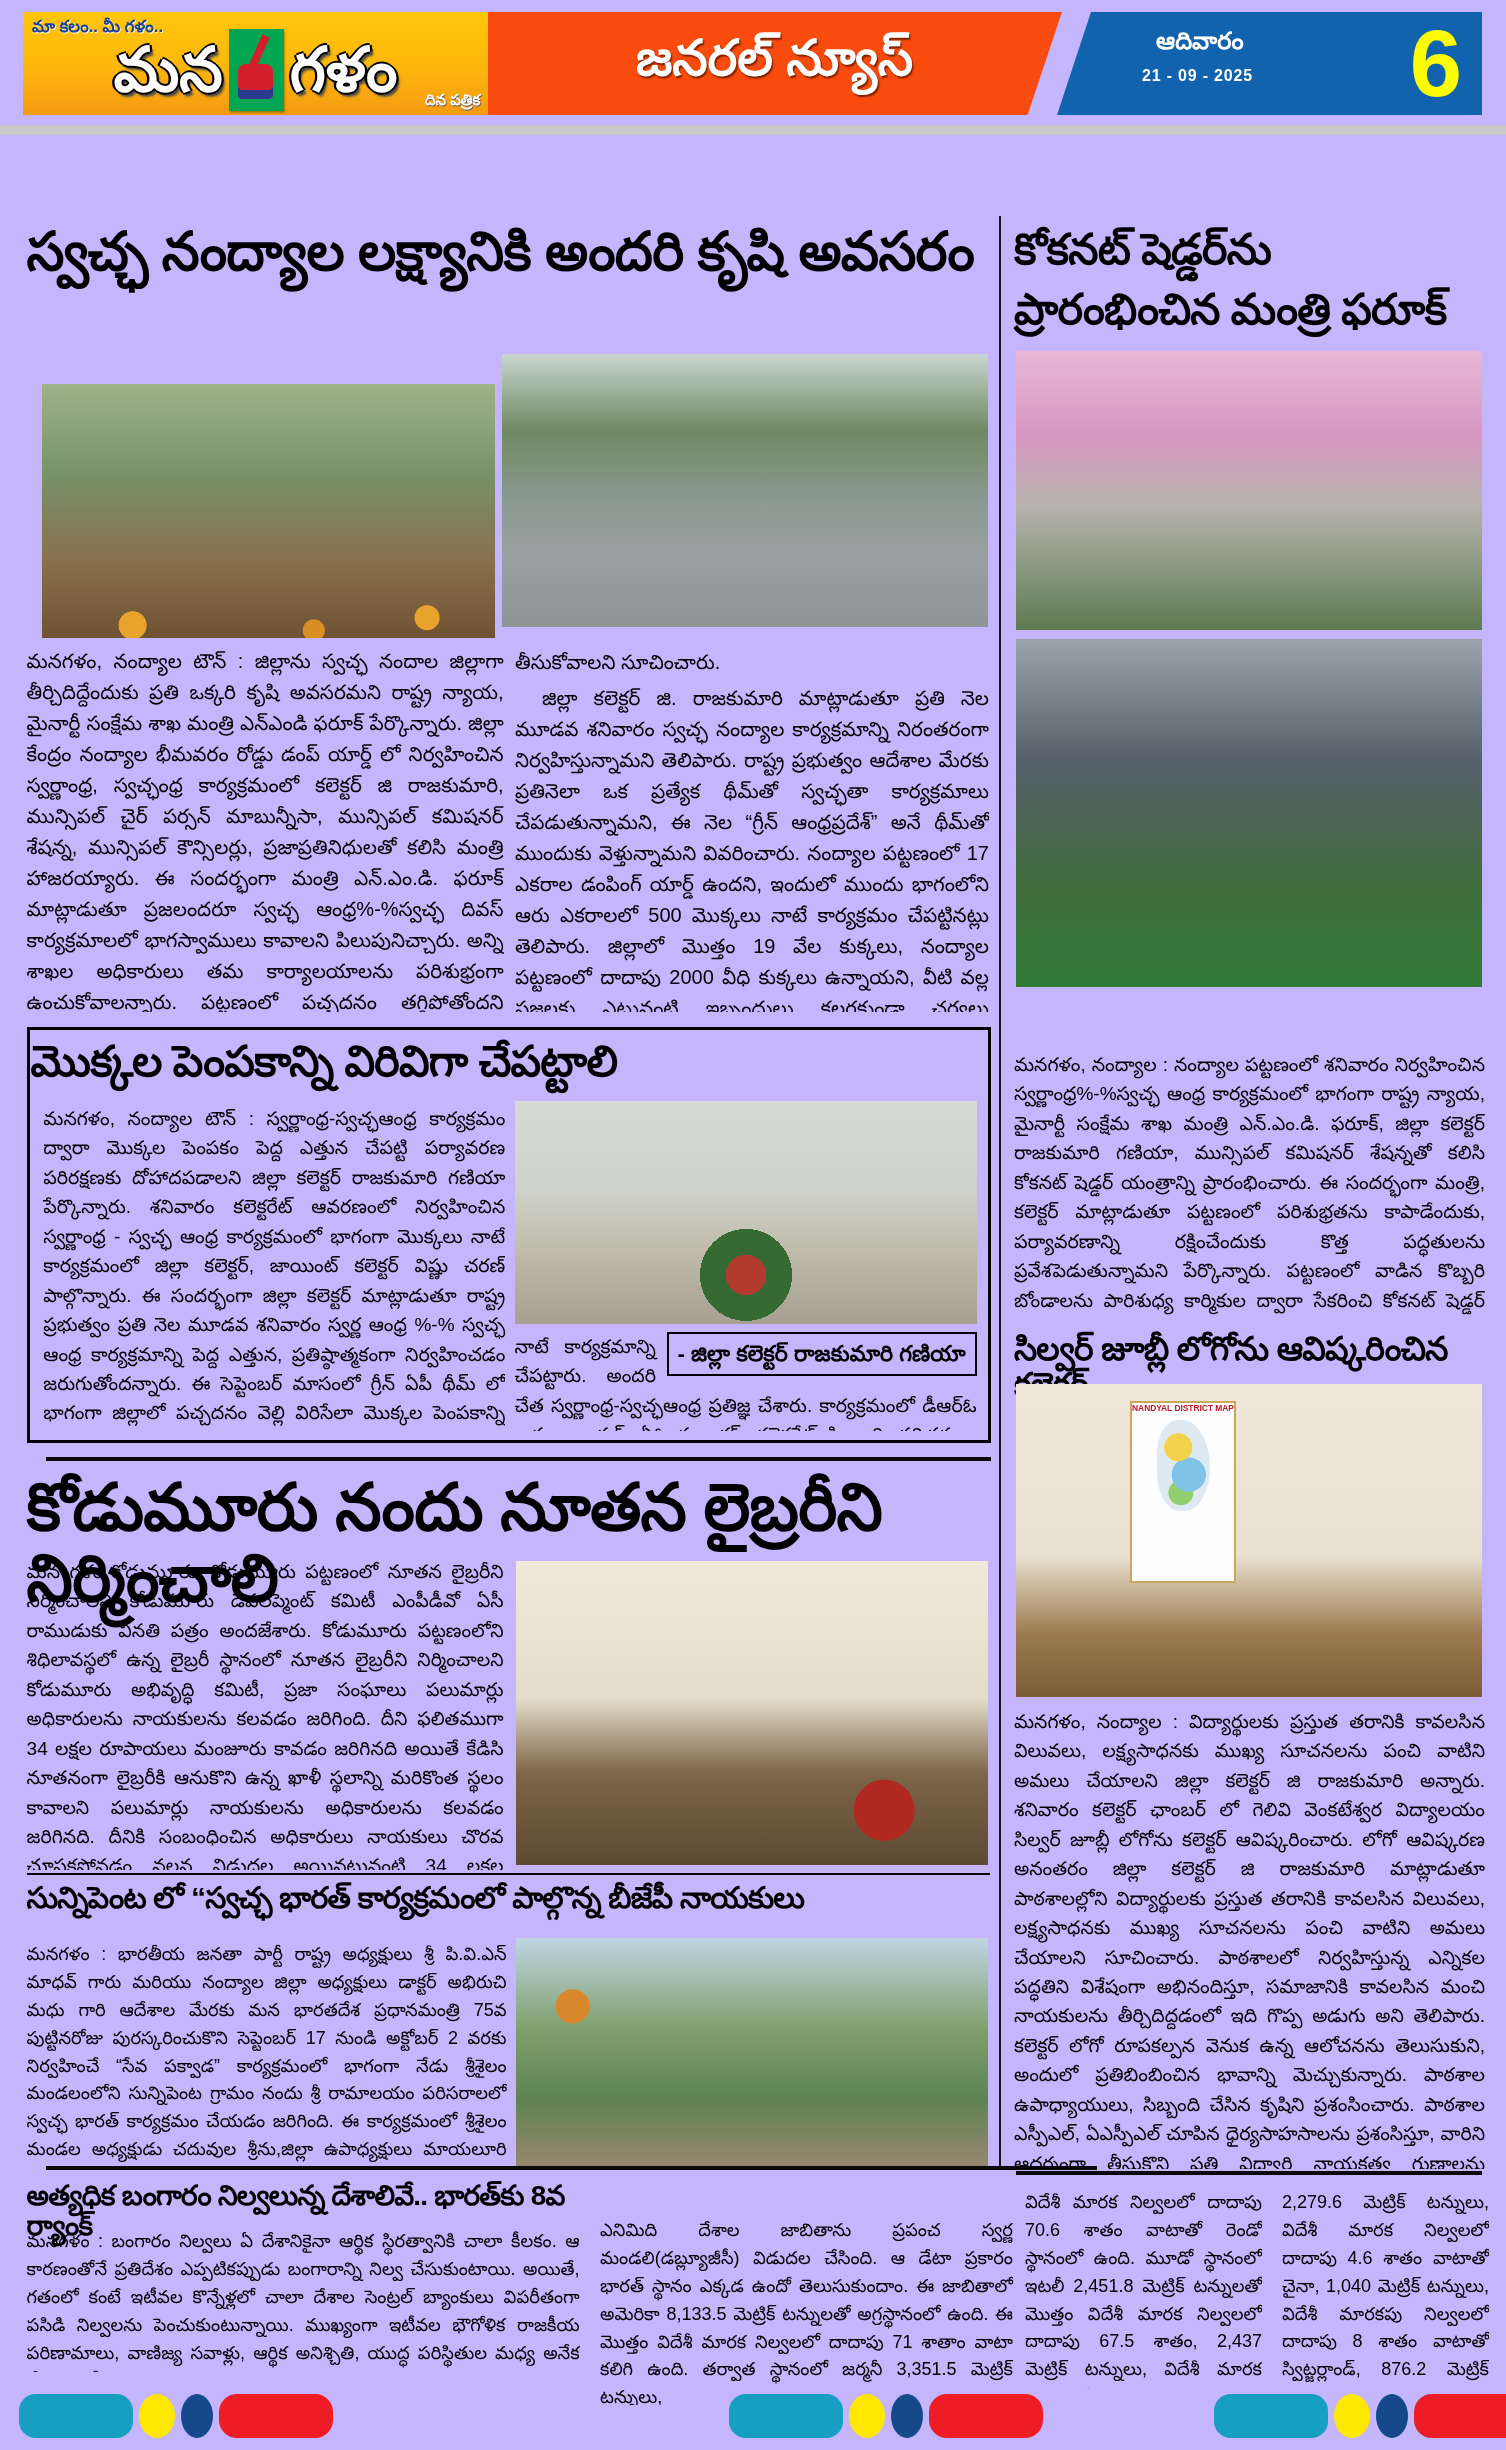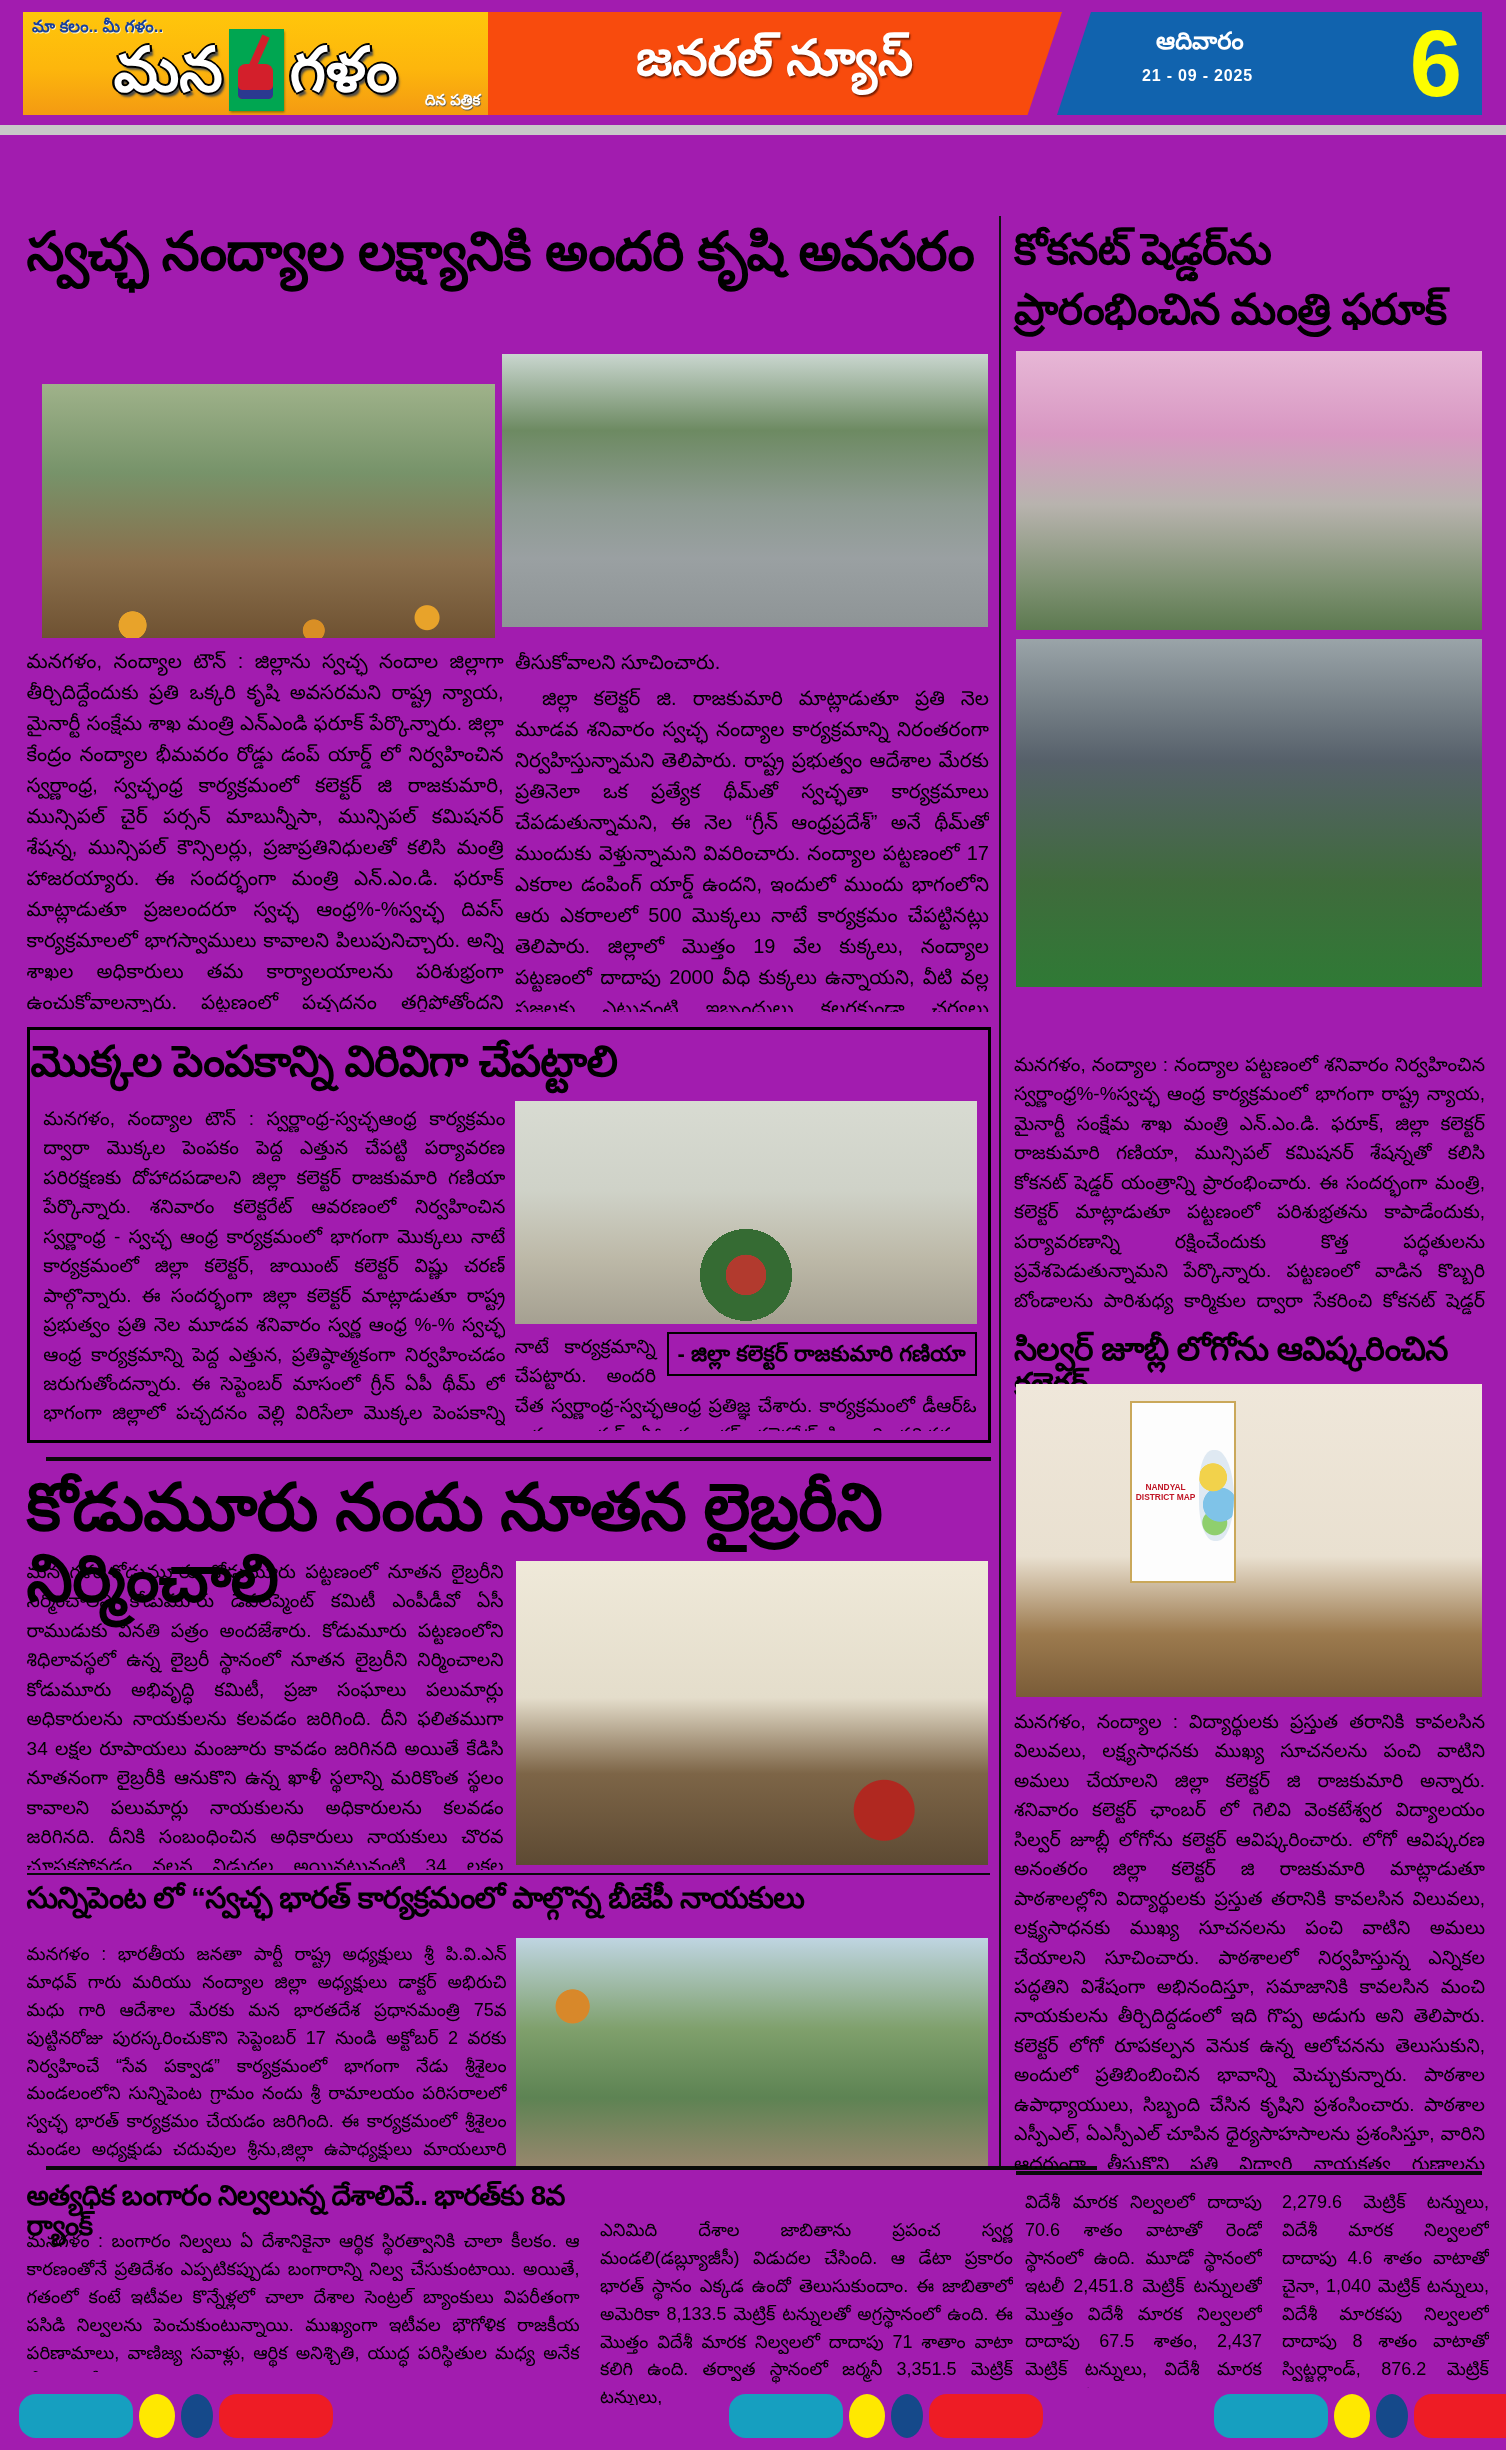--- a/index.html
+++ b/index.html
@@ -1,16 +1,16 @@
 <!DOCTYPE html>
 <html style="font-size:12px"><head>
 <meta charset="utf-8">
 <style>
   html,body{margin:0;padding:0;background:#e9e9e9;}
-  #page{position:relative;width:1507px;height:2450px;background:#a21caf;overflow:hidden;
+  #page{position:relative;width:1507px;height:2450px;background:#c4b5fd;overflow:hidden;
         font-family:"Liberation Sans","DejaVu Sans",sans-serif;color:#000;}
   .abs{position:absolute;}
   
   #mh-yellow{left:23px;top:12px;width:465px;height:103px;
     background:linear-gradient(180deg,#ffc60b 0%,#fdb60c 55%,#f49a12 100%);}
   #mh-tagline{left:9px;top:4.6px;font-size:16.7px;font-weight:bold;color:#173f9b;
     text-shadow:0.8px 0.8px 0 #fff8d0;}
   #mh-logo-row{left:0;top:20px;width:465px;height:76px;display:flex;align-items:center;justify-content:center;gap:6px;}
   .mh-logo-word{font-size:62px;font-weight:800;color:#fff;line-height:1;
     text-shadow:-2.3px 0 #000,2.3px 0 #000,0 -2.3px #000,0 2.3px #000,3px 3.8px 2.3px #4a4a4a;}
@@ -59,21 +59,21 @@
      linear-gradient(180deg,#9aa4a8 0%,#56606a 35%,#3f6b3c 70%,#2f7a35 100%);}
   .ph-library{background:
      radial-gradient(circle at 78% 82%, #b02820 0 30px, transparent 31px),
      linear-gradient(180deg,#efe9d9 0%,#e4ddcb 45%,#7d6547 70%,#5d4a33 100%);}
   .ph-bjp{background:
      radial-gradient(circle at 12% 30%, #d8882a 0 16.7px, transparent 17.5px),
      linear-gradient(180deg,#bfd5e2 0%,#7fa06c 40%,#5d8353 70%,#97876d 100%);}
   .ph-logo{background:
      linear-gradient(180deg,#efe7da 0%,#e9e0d0 55%,#9c7a4e 80%,#7a5c38 100%);}
   #map-poster{position:absolute;left:114px;top:16.7px;width:106px;height:182px;background:#fdfdfd;
-     border:2.3px solid #caa85a;display:flex;align-items:center;box-sizing:border-box;}
+     border:2.3px solid #caa85a;display:flex;flex-direction:column;align-items:center;box-sizing:border-box;}
   #map-poster .map-title{font-size:8.4px;font-weight:bold;color:#c01525;text-align:center;line-height:1.2;}
   #map-poster .map-blob{margin-top:7.6px;width:53px;height:91px;background:
      radial-gradient(circle at 40% 30%,#f2d24b 0 13.7px,transparent 14.4px),
      radial-gradient(circle at 60% 60%,#7fc3e8 0 16.7px,transparent 17.5px),
      radial-gradient(circle at 45% 80%,#8fcf6e 0 12px,transparent 13px),#dfe9f2;
      border-radius:40% 55% 50% 45%;}
   
   .pill-group{position:absolute;top:2394px;height:44px;display:flex;align-items:center;gap:6px;}
   .pill-teal{width:114px;height:44px;background:#169fc0;border-radius:16.7px;}
   .pill-yellow{width:36px;height:44px;background:#ffe800;border-radius:50%;}

